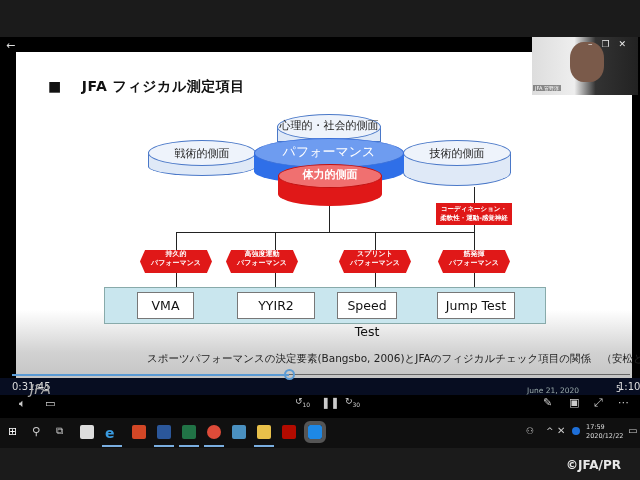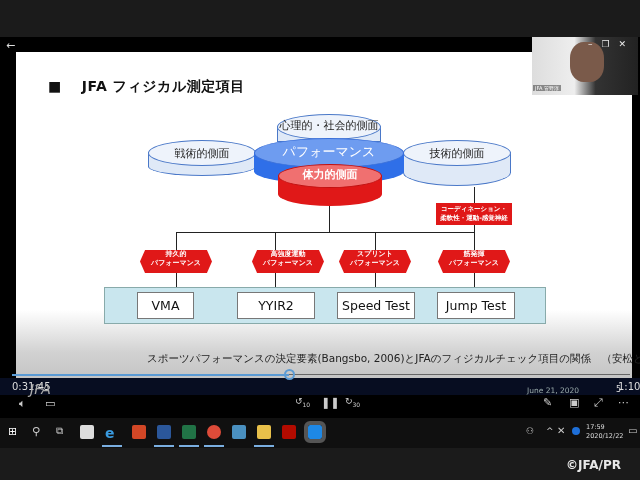--- a/index.html
+++ b/index.html
@@ -87,37 +87,37 @@
 
 <div id="coord">
   <div>コーディネーション・</div>
   <div>柔軟性・運動-感覚神経</div>
 </div>
 
 <div class="arrowbox" style="left:140px;top:250px">
   <div>持久的</div>
   <div>パフォーマンス</div>
 </div>
-<div class="arrowbox" style="left:252px;top:250px">
+<div class="arrowbox" style="left:226px;top:250px">
   <div>高強度運動</div>
   <div>パフォーマンス</div>
 </div>
 <div class="arrowbox" style="left:339px;top:250px">
   <div>スプリント</div>
   <div>パフォーマンス</div>
 </div>
 <div class="arrowbox" style="left:438px;top:250px">
   <div>筋発揮</div>
   <div>パフォーマンス</div>
 </div>
 
 <div id="test-band"></div>
 <div class="test" style="left:137px;width:57px">VMA</div>
 <div class="test" style="left:237px;width:78px">YYIR2</div>
-<div class="test" style="left:337px;width:78px">Speed Test</div>
+<div class="test" style="left:337px;width:60px">Speed Test</div>
 <div class="test" style="left:437px;width:78px">Jump Test</div>
 
 <div id="caption">スポーツパフォーマンスの決定要素(Bangsbo, 2006)とJFAのフィジカルチェック項目の関係　（安松と広瀬, 2010)</div>
 
 <div id="webcam"></div>
 <div id="webcam-face"></div>
 <div id="webcam-name">JFA 菅野淳</div>
 <div id="winctl"><span>–</span><span>❐</span><span>✕</span></div>
 
 <div id="ctrl"></div>

